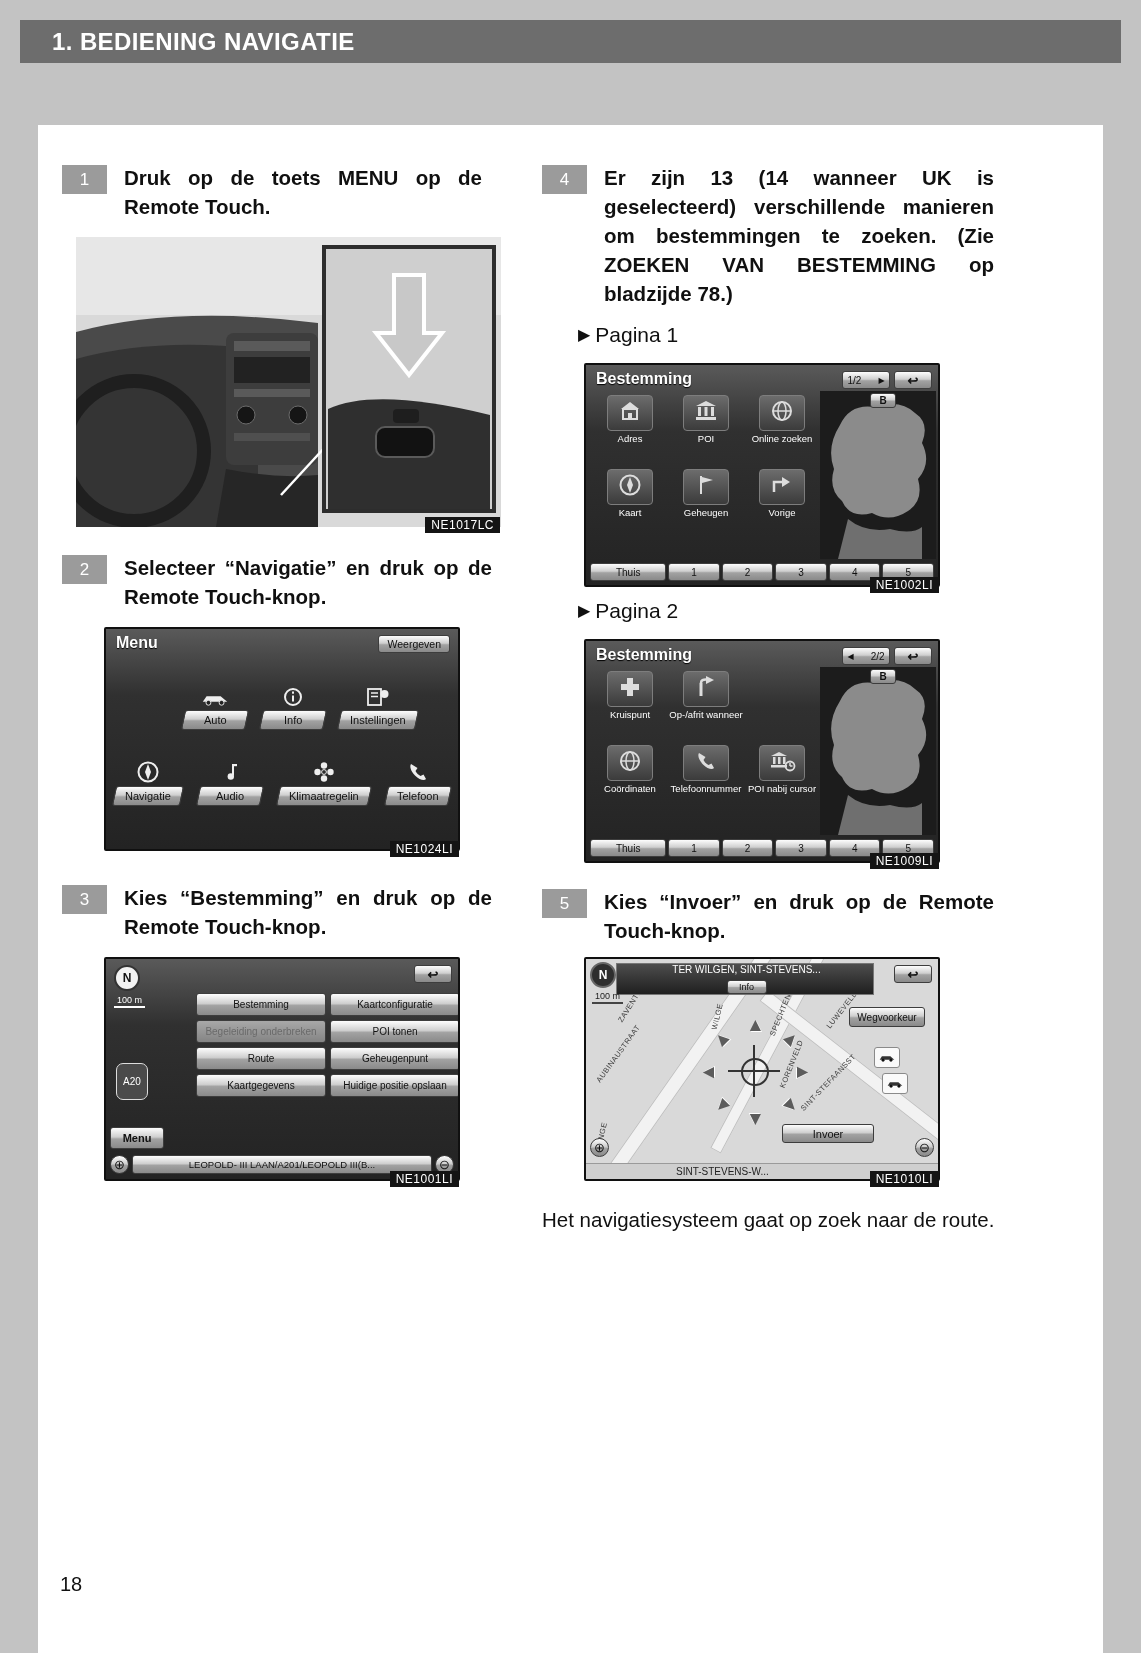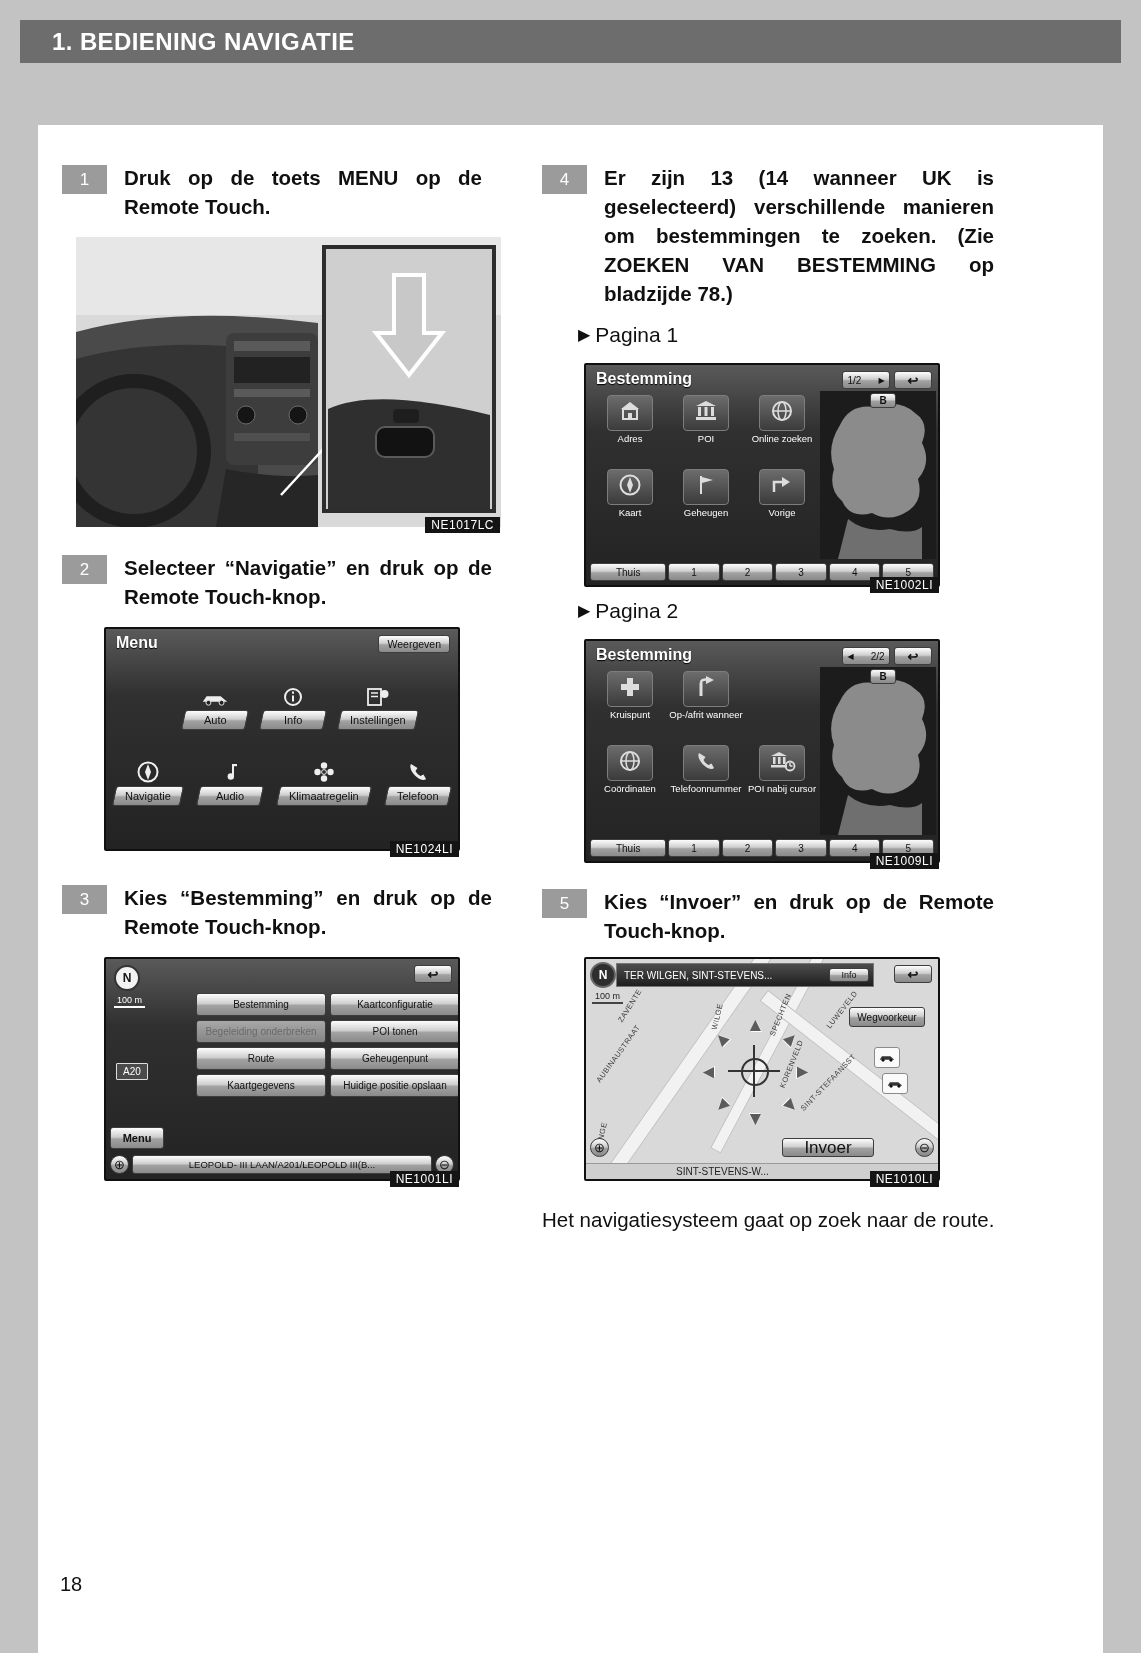--- a/index.html
+++ b/index.html
@@ -35,22 +35,22 @@
   .mrow2{position:absolute;top:128px;left:8px;right:8px;display:flex;justify-content:space-between;}
   .menu-cell{display:flex;flex-direction:column;align-items:center;gap:3px;}
   .micon{height:26px;display:flex;align-items:flex-end;justify-content:center;}
   .ribbon{transform:skewX(-12deg);padding:3px 10px;font-size:11px;min-width:64px;}
   .ribbon span{display:inline-block;transform:skewX(12deg);white-space:nowrap;}
   .wbtn{position:absolute;top:6px;right:8px;height:18px;padding:0 8px;font-size:10.5px;}
   
   .compass{position:absolute;left:8px;top:6px;width:22px;height:22px;border-radius:50%;background:#f2f2f2;
         color:#111;display:flex;align-items:center;justify-content:center;font-size:12px;font-weight:bold;border:2px solid #333;}
   .scale{position:absolute;left:8px;top:36px;font-size:9px;color:#fff;border-bottom:2px solid #fff;padding:0 3px 1px;}
-  .roadsign{position:absolute;left:10px;top:104px;background:#4a4a4a;border:1px solid #ddd;border-radius:1px;
-        color:#fff;font-size:10px;padding:2px 6px;}
+  .roadsign{position:absolute;left:10px;top:104px;background:#4a4a4a;border:1px solid #ddd;border-radius:7px;
+        color:#fff;font-size:10px;padding:12px 6px;}
   .mm-grid{position:absolute;left:90px;top:34px;display:grid;grid-template-columns:130px 130px;gap:4px;}
   .mm-btn{height:23px;font-size:10px;white-space:nowrap;}
   .mm-btn.dim{color:#6a6a6a;background:linear-gradient(180deg,#a8a8a8,#848484);}
   .menu-btn{position:absolute;left:4px;bottom:30px;width:54px;height:22px;font-size:11px;font-weight:bold;}
   .route-bar{position:absolute;left:26px;right:26px;bottom:5px;height:19px;font-size:9.5px;white-space:nowrap;overflow:hidden;}
   .zoomdot{position:absolute;bottom:5px;width:19px;height:19px;border-radius:50%;font-size:13px;}
   .zoomdot.zl{left:4px;} .zoomdot.zr{right:4px;}
   
   .pgbtn{position:absolute;top:6px;right:48px;width:48px;height:18px;font-size:10px;gap:17px;}
   .mini-map{position:absolute;top:26px;right:2px;width:116px;height:168px;background:#1c1c1c;overflow:hidden;}
@@ -60,29 +60,29 @@
   .tile{width:76px;display:flex;flex-direction:column;align-items:center;}
   .ticon{width:44px;height:34px;display:flex;align-items:center;justify-content:center;
         background:linear-gradient(180deg,#6c6c6c,#3b3b3b);border:1px solid #7d7d7d;border-radius:4px;}
   .tlabel{font-size:9.5px;color:#fff;margin-top:3px;text-align:center;line-height:1.15;}
   .preset-row{position:absolute;left:4px;right:4px;bottom:4px;display:flex;gap:2px;}
   .preset{flex:1;height:18px;font-size:10px;}
   .preset.thuis{flex:1.5;}
   
   .scr-light{background:#d9d9d9;color:#222;}
   .road{position:absolute;background:#f2f2f2;border:1px solid #c0c0c0;}
-  .addr-bar{position:absolute;left:30px;top:4px;width:258px;height:24px;background:linear-gradient(180deg,#4d4d4d,#1f1f1f);
+  .addr-bar{position:absolute;left:30px;top:4px;width:258px;height:32px;background:linear-gradient(180deg,#4d4d4d,#1f1f1f);
         border:1px solid #777;color:#fff;font-size:10px;display:flex;align-items:center;padding:0 4px 0 7px;
-        box-sizing:border-box;justify-content:space-between;}
+        box-sizing:border-box;justify-content:space-between;flex-direction:column;}
   .info-btn{width:40px;height:14px;font-size:9px;}
   .compass-dark{position:absolute;left:4px;top:3px;width:22px;height:22px;border-radius:50%;background:#2e2e2e;
         color:#fff;display:flex;align-items:center;justify-content:center;font-size:12px;font-weight:bold;border:2px solid #666;}
   .scale-l{position:absolute;left:6px;top:32px;font-size:9px;color:#222;border-bottom:2px solid #444;padding:0 3px 1px;}
   .wegbtn{position:absolute;right:13px;top:48px;width:76px;height:20px;font-size:10px;}
-  .invbtn{position:absolute;right:64px;bottom:22px;width:92px;height:19px;font-size:17px;}
+  .invbtn{position:absolute;right:64px;bottom:36px;width:92px;height:19px;font-size:11px;}
   .cross{position:absolute;left:148px;top:92px;width:40px;height:40px;}
   .cross .c{position:absolute;left:7px;top:7px;width:24px;height:24px;border:2.5px solid #333;border-radius:50%;}
   .cross .h{position:absolute;left:-6px;top:18.5px;width:52px;height:2px;background:#333;}
   .cross .v{position:absolute;left:18.5px;top:-6px;width:2px;height:52px;background:#333;}
   .dpad{position:absolute;font-size:19px;color:#5c5c5c;text-shadow:1px 1px 0 #fff;transform-origin:center;line-height:1;}
   .street{position:absolute;font-size:7.5px;color:#3f3f3f;letter-spacing:.5px;white-space:nowrap;transform-origin:left center;}
   .bstrip{position:absolute;left:0;right:0;bottom:0;height:16px;background:#cfcfcf;border-top:1px solid #9a9a9a;
         font-size:10px;color:#222;display:flex;align-items:center;padding-left:90px;box-sizing:border-box;}
   .veh{position:absolute;width:24px;height:19px;background:#fafafa;border:1px solid #8a8a8a;border-radius:3px;
         display:flex;align-items:center;justify-content:center;}

